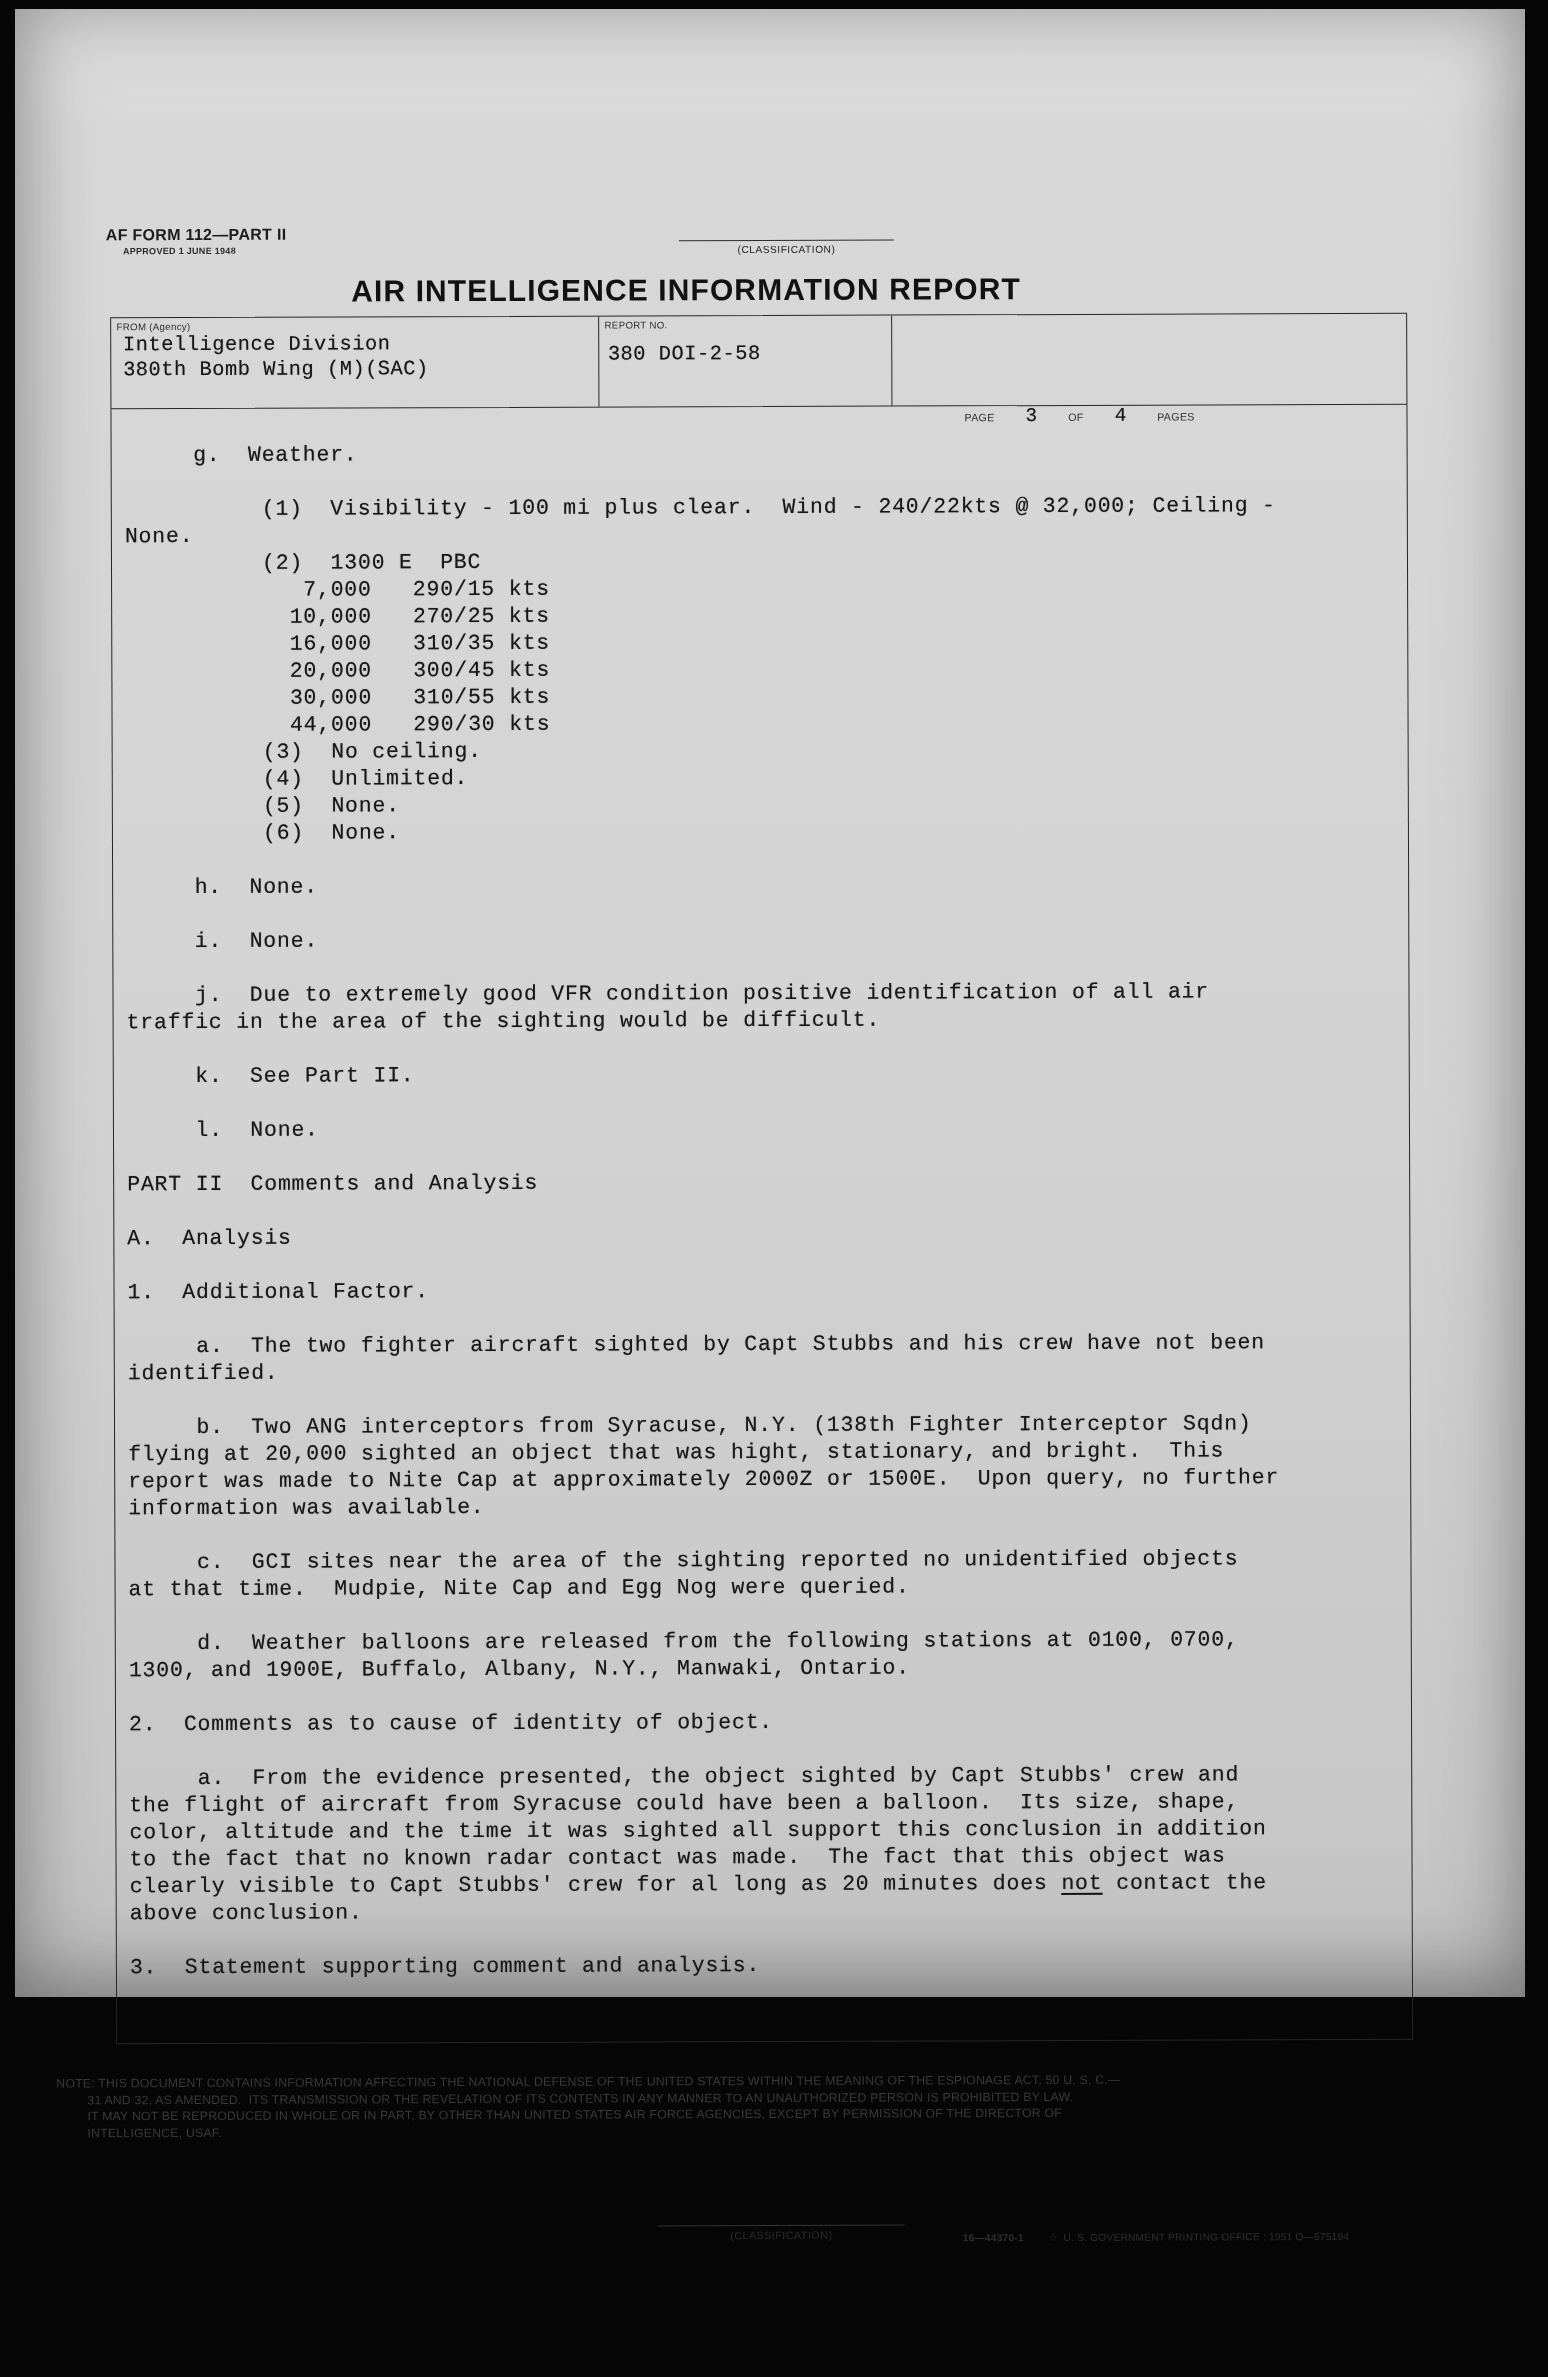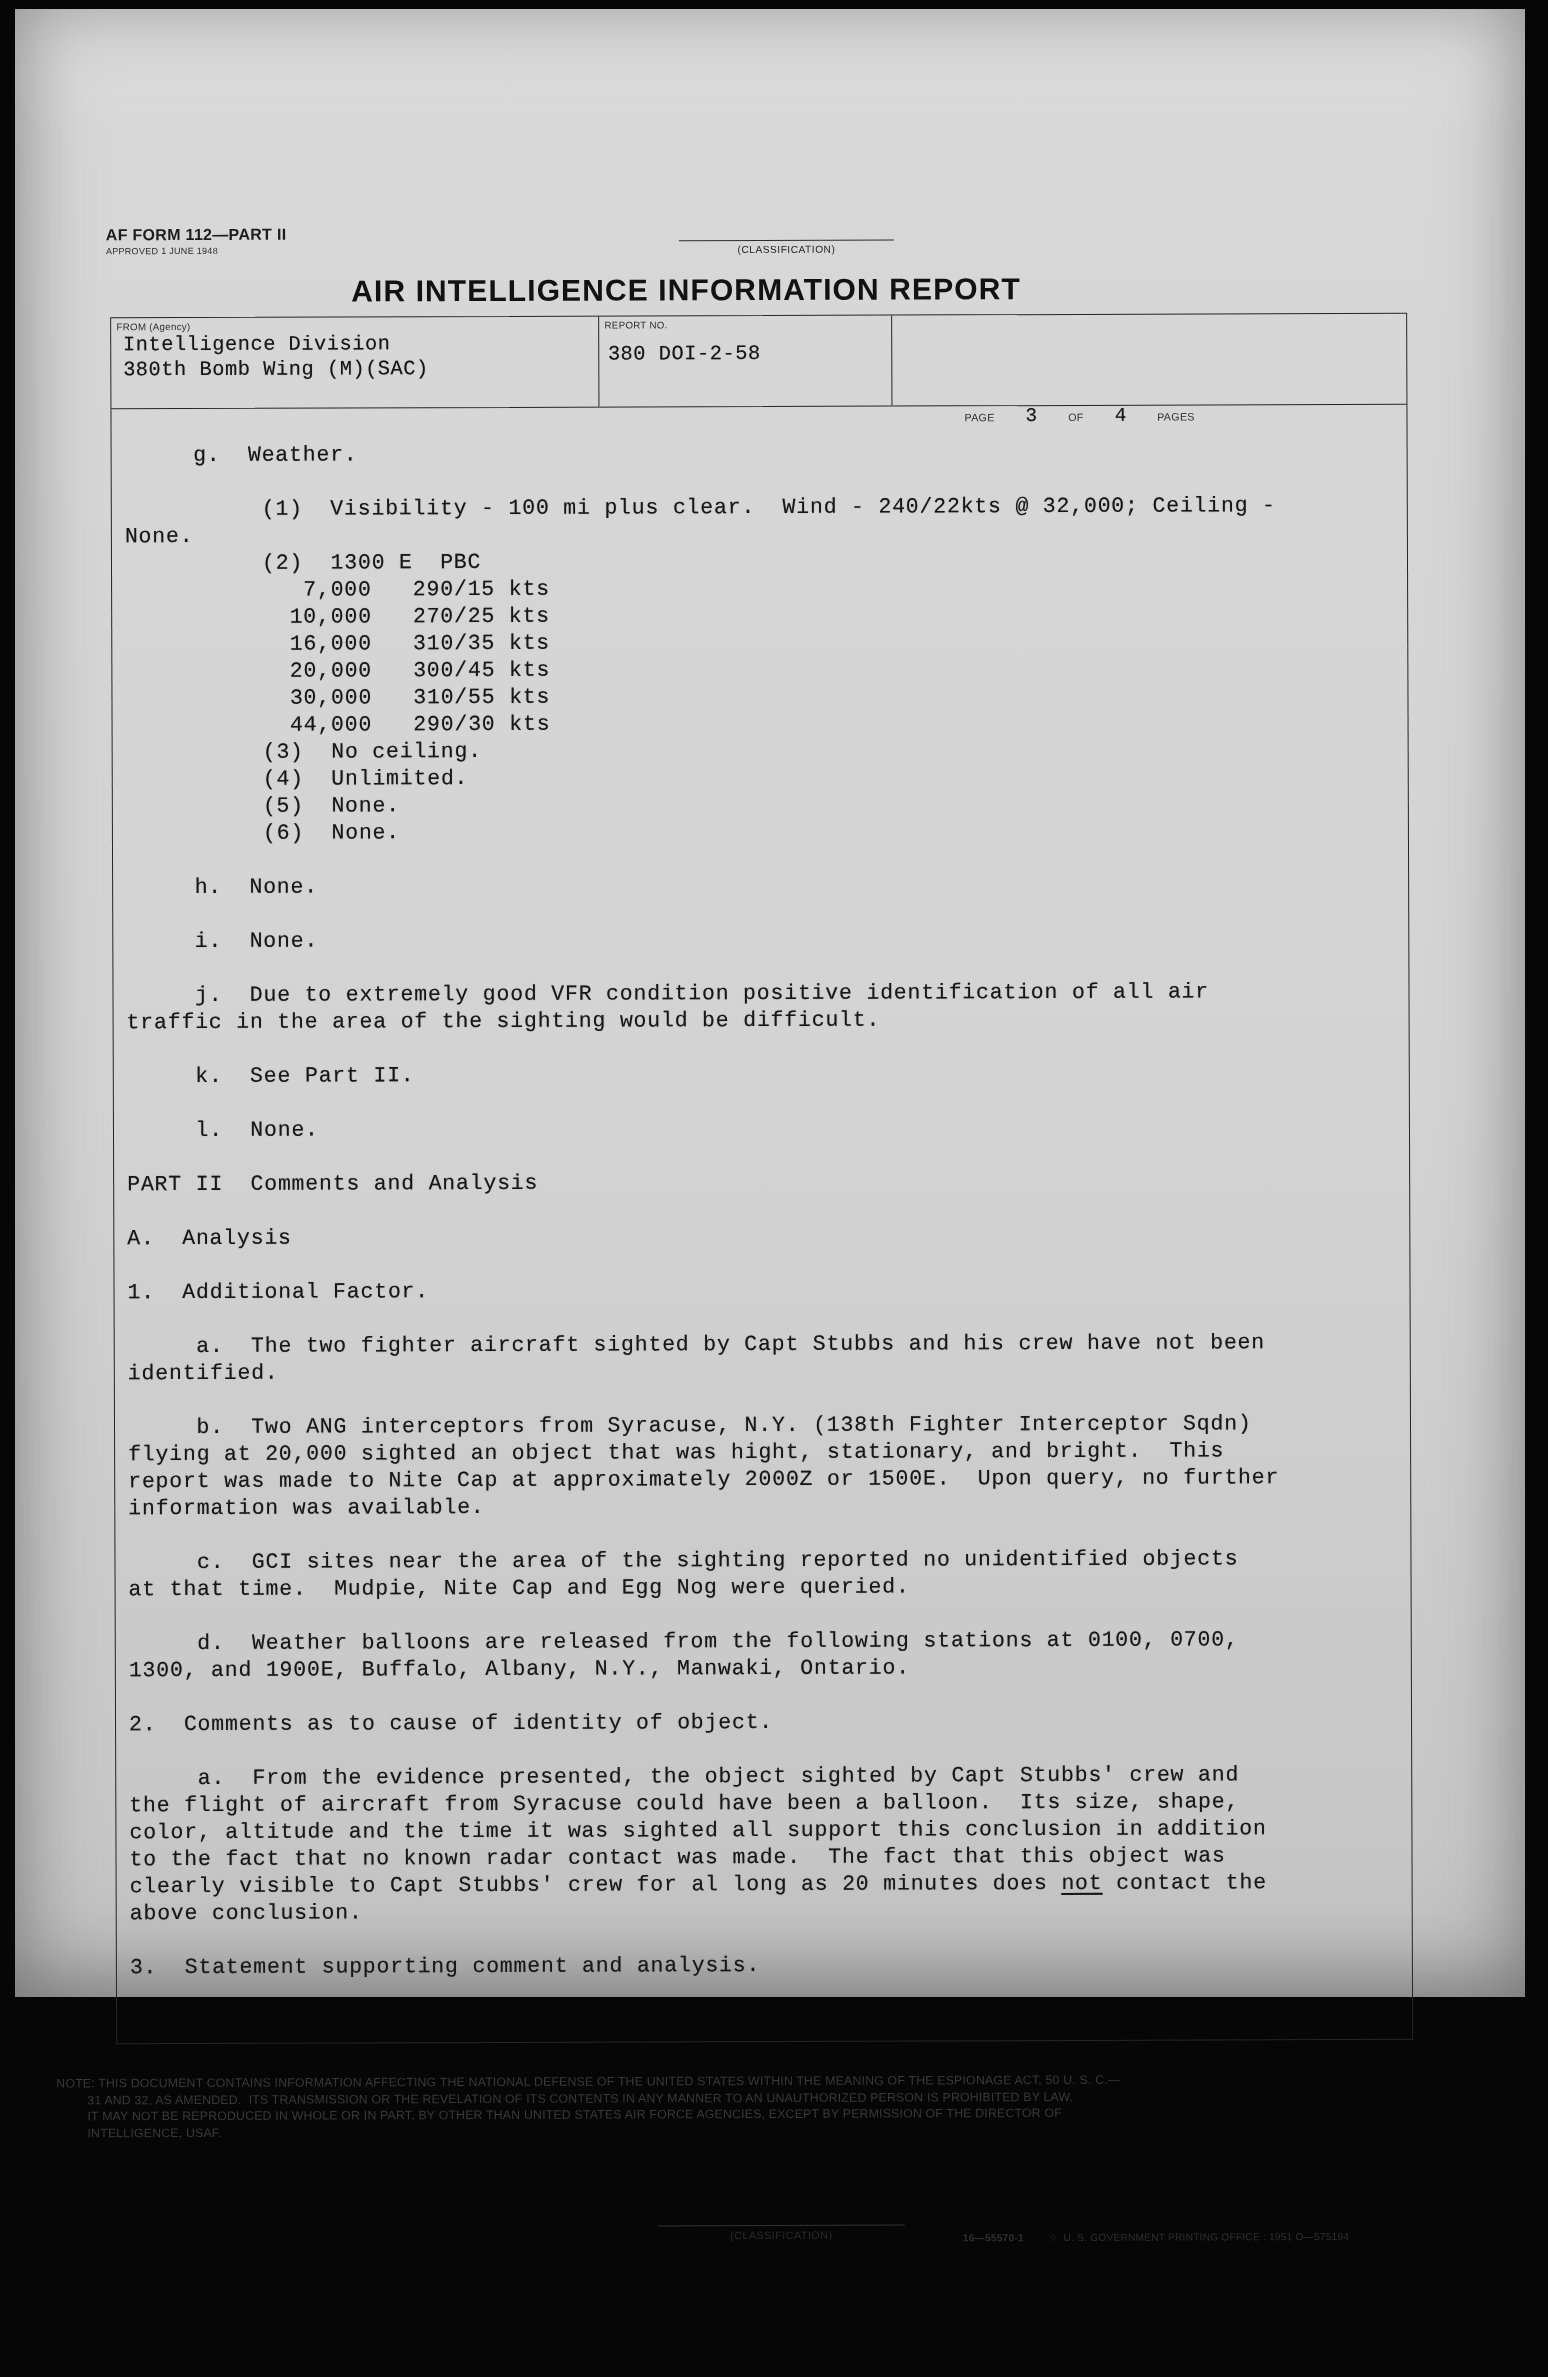--- a/index.html
+++ b/index.html
@@ -16,21 +16,21 @@
     box-shadow:inset 0 0 91px rgba(0,0,0,0.28), inset 0 -21.5px 64px rgba(0,0,0,0.16);
   }
   .content{
     position:absolute;left:0;top:0;width:100%;height:100%;
     transform:rotate(-0.2deg);
     transform-origin:752px 268px;
   }
   
   .form-id-block{position:absolute;left:91px;top:215px;color:#1c1c1c;}
   .form-number{font-weight:bold;font-size:16px;letter-spacing:0.3px;}
-  .form-approved{font-weight:normal;font-size:9px;letter-spacing:0.3px;margin-top:1.6px;color:#2b2b2b;}
+  .form-approved{font-weight:bold;font-size:9px;letter-spacing:0.3px;margin-top:1.6px;color:#2b2b2b;margin-left:17px;}
   .class-top{
     position:absolute;left:664px;top:231px;width:215px;text-align:center;
     border-top:1.1px solid #2c2c2c;padding-top:2.7px;
     font-size:10.2px;letter-spacing:0.5px;color:#242424;
   }
   .doc-title{
     position:absolute;left:0;top:264px;width:1342px;text-align:center;
     font-weight:bold;font-size:30px;letter-spacing:1.1px;color:#121212;
   }
   
@@ -184,18 +184,18 @@
     <div class="note">
         <div class="note-line">NOTE: THIS DOCUMENT CONTAINS INFORMATION AFFECTING THE NATIONAL DEFENSE OF THE UNITED STATES WITHIN THE MEANING OF THE ESPIONAGE ACT, 50 U. S. C.—</div>
         <div class="note-line">31 AND 32, AS AMENDED.  ITS TRANSMISSION OR THE REVELATION OF ITS CONTENTS IN ANY MANNER TO AN UNAUTHORIZED PERSON IS PROHIBITED BY LAW.</div>
         <div class="note-line">IT MAY NOT BE REPRODUCED IN WHOLE OR IN PART, BY OTHER THAN UNITED STATES AIR FORCE AGENCIES, EXCEPT BY PERMISSION OF THE DIRECTOR OF</div>
         <div class="note-line">INTELLIGENCE, USAF.</div>
       </div>
 
     <div class="class-bottom">(CLASSIFICATION)</div>
 
     <div class="gpo">
-      <span class="print-code">16—55570-1</span><span class="gpo-star">☆</span><span class="gpo-text">U. S. GOVERNMENT PRINTING OFFICE : 1951 O—575194</span>
+      <span class="print-code">16—44370-1</span><span class="gpo-star">☆</span><span class="gpo-text">U. S. GOVERNMENT PRINTING OFFICE : 1951 O—575194</span>
     </div>
 
   </div>
 </div>
 
 
 </body></html>

